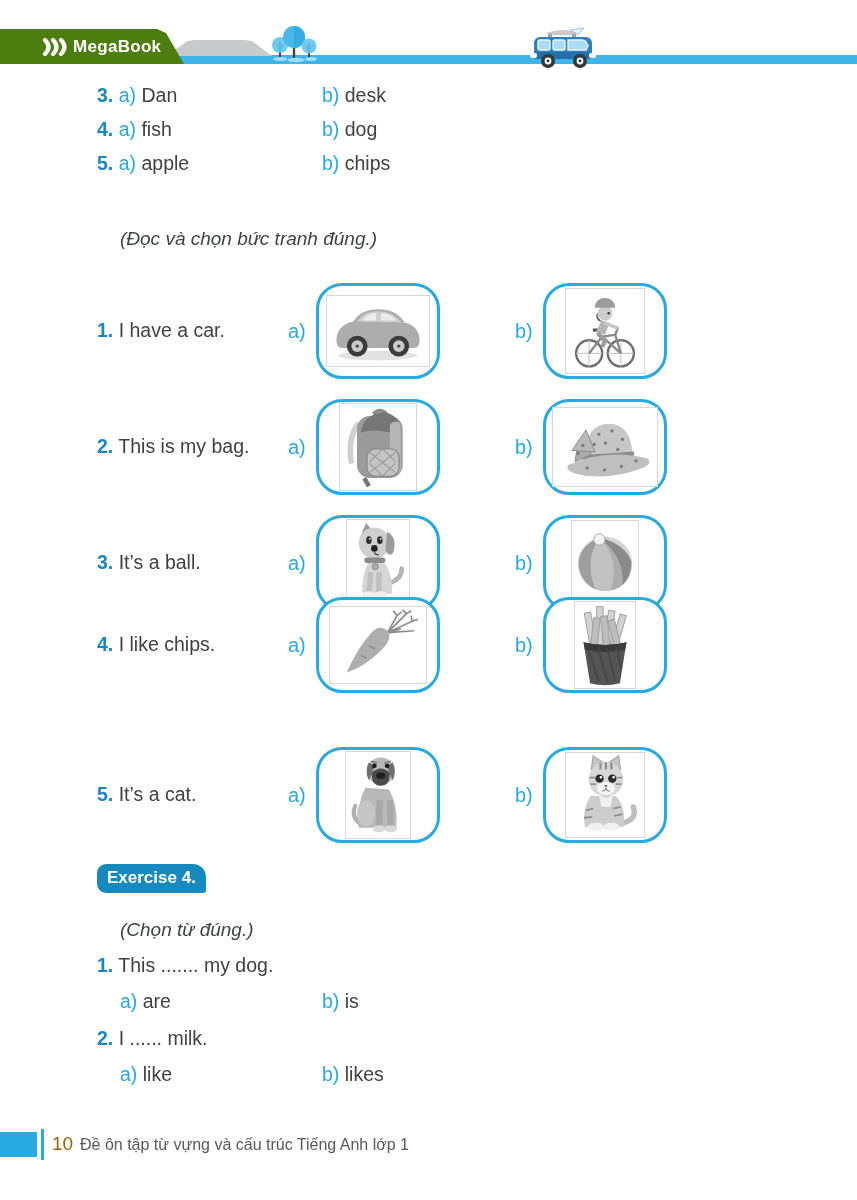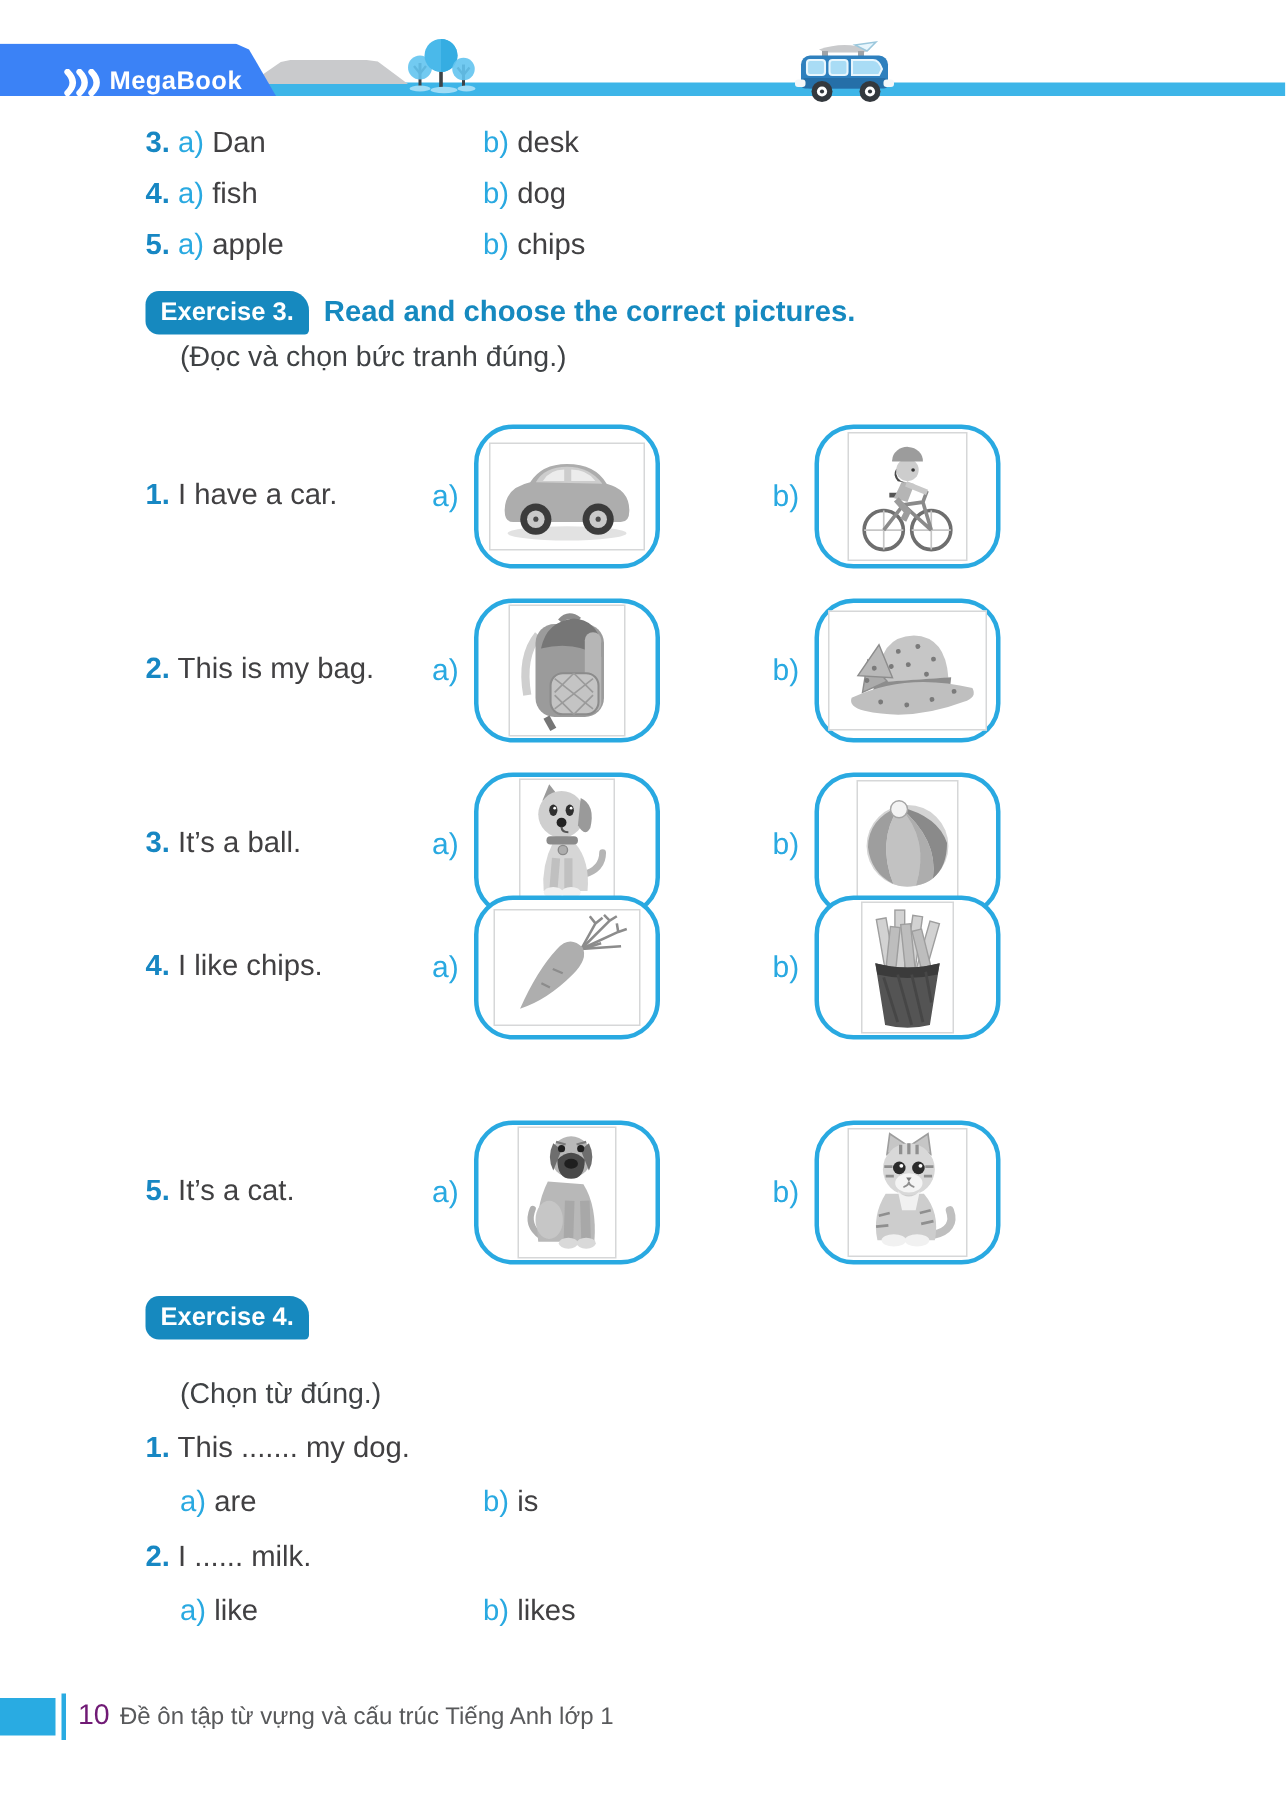--- a/index.html
+++ b/index.html
@@ -1,60 +1,60 @@
 <!DOCTYPE html>
 <html><head>
 <meta charset="utf-8">
 <style>
   html,body{margin:0;padding:0;background:#fff;}
   .page{position:relative;width:857px;height:1200px;background:#fff;overflow:hidden;
         font-family:"Liberation Sans",sans-serif;color:#414042;}
 
   
   .hdr-strip{position:absolute;left:0;top:55px;width:857px;height:9px;background:#3DB5E8;}
-  .logo-block{position:absolute;left:0;top:29px;width:184px;height:35px;background:#3b82f6;
+  .logo-block{position:absolute;left:0;top:29px;width:184px;height:35px;background:#4d7c0f;
               clip-path:polygon(0 0,157px 0,166px 4px,184px 35px,0 35px);
-              display:flex;align-items:flex-end;padding-left:42px;box-sizing:border-box;}
+              display:flex;align-items:center;padding-left:42px;box-sizing:border-box;}
   .logo-text{color:#fff;font-weight:bold;font-size:17px;letter-spacing:.3px;margin-left:5px;}
   .hill{position:absolute;left:166px;top:40px;width:106px;height:16px;background:#C9CACC;
         clip-path:polygon(0 100%,20% 8%,26% 0,74% 0,81% 6%,100% 100%);}
   .trees{position:absolute;left:268px;top:24px;}
   .van{position:absolute;left:526px;top:26px;}
 
   
   .num{color:#1787C3;font-weight:bold;}
   .abl{color:#29A9E1;}
   .word{color:#414042;}
   .row-abs{position:absolute;left:0;width:857px;font-size:19.5px;}
   .cell-a{position:absolute;left:97px;white-space:nowrap;text-align:center;}
   .cell-b{position:absolute;left:322px;white-space:nowrap;}
 
   
   .ex-head{position:absolute;left:97px;display:flex;align-items:flex-start;gap:10px;white-space:nowrap;}
   .badge{display:inline-block;background:#1689BF;color:#fff;font-weight:bold;font-size:17px;
          padding:4px 10px 5px;border-radius:9px 13px 3px 9px;}
   .ex-title{color:#1689BF;font-weight:bold;font-size:19.5px;padding-top:3px;}
-  .ex-sub{position:absolute;left:120px;font-size:19px;color:#3F4245;}
+  .ex-sub{position:absolute;left:120px;font-style:italic;font-size:19px;color:#3F4245;}
 
   
   .pic-row{position:absolute;left:0;width:685px;height:96px;}
   .q-text{position:absolute;left:97px;top:36px;font-size:19.5px;white-space:nowrap;}
   .pic-lbl{position:absolute;top:37px;font-size:20px;color:#29A9E1;}
   .lbl-a{left:288px}.lbl-b{left:515px}
   .pic-box{position:absolute;top:0;width:124px;height:96px;border:3px solid #29A9E1;
            border-radius:26px;background:#fff;box-sizing:border-box;
            display:flex;align-items:center;justify-content:center;}
   .box-a{left:316px}.box-b{left:543px}
   .pic-frame{border:1px solid #D6D7D8;background:#fff;display:flex;
              align-items:center;justify-content:center;overflow:hidden;}
 
   
   .ftr-sq{position:absolute;left:0;top:1132px;width:37px;height:25px;background:#29ABE2;}
   .ftr-bar{position:absolute;left:41px;top:1129px;width:3px;height:31px;background:#29ABE2;}
-  .ftr-num{position:absolute;left:52px;top:1133px;font-size:19px;color:#701a75;}
+  .ftr-num{position:absolute;left:52px;top:1133px;font-size:19px;color:#a16207;}
   .ftr-title{position:absolute;left:80px;top:1136px;font-size:16px;color:#58595B;}
 </style>
 </head>
 <body>
 
 <div class="page">
 
   <div>
     <div class="hdr-strip"></div>
     <div class="hill"></div>
@@ -113,24 +113,20 @@
     <div class="row-abs" style="top:118px">
       <span class="cell-a"><span class="num">4.</span> <span class="abl">a)</span> <span class="word">fish</span></span>
       <span class="cell-b"><span class="abl">b)</span> <span class="word">dog</span></span>
     </div>
     <div class="row-abs" style="top:152px">
       <span class="cell-a"><span class="num">5.</span> <span class="abl">a)</span> <span class="word">apple</span></span>
       <span class="cell-b"><span class="abl">b)</span> <span class="word">chips</span></span>
     </div>
   </div>
 
-  <div class="ex-head" style="top:194px">
-    <span class="badge">Exercise 3.</span>
-    <span class="ex-title">Read and choose the correct pictures.</span>
-  </div>
   <div class="ex-sub" style="top:228px">(Đọc và chọn bức tranh đúng.)</div>
 
   <div class="pic-row" style="top:283px">
     <div class="q-text"><span class="num">1.</span> <span>I have a car.</span></div>
     <span class="pic-lbl lbl-a">a)</span>
     <div class="pic-box box-a">
       <div class="pic-frame" style="width:102px;height:70px">
         <svg width="100" height="68" viewBox="0 0 104 72">
           <ellipse cx="52" cy="62" rx="42" ry="5" fill="#E2E2E2"></ellipse>
           <path d="M14 54 Q8 54 8 46 Q8 30 26 26 Q34 13 52 13 Q72 13 80 27 Q96 31 96 46 Q96 54 90 54 Z" fill="#ADADAD"></path>

